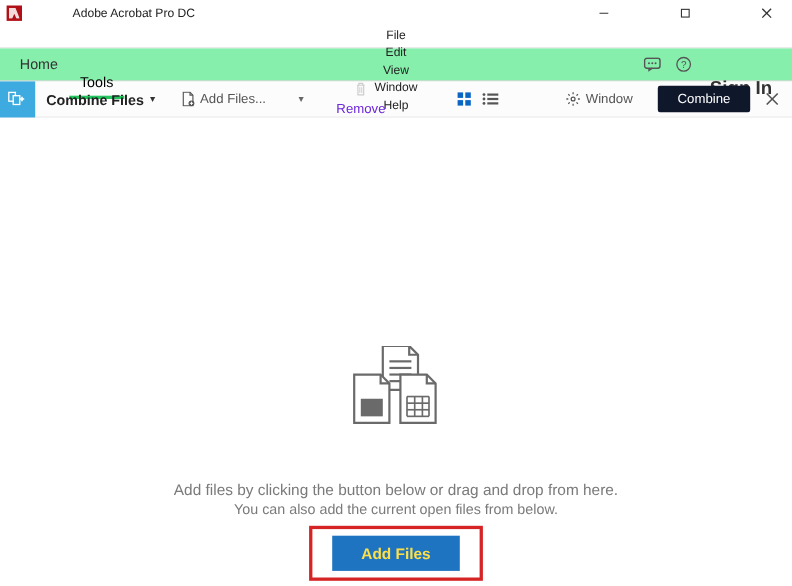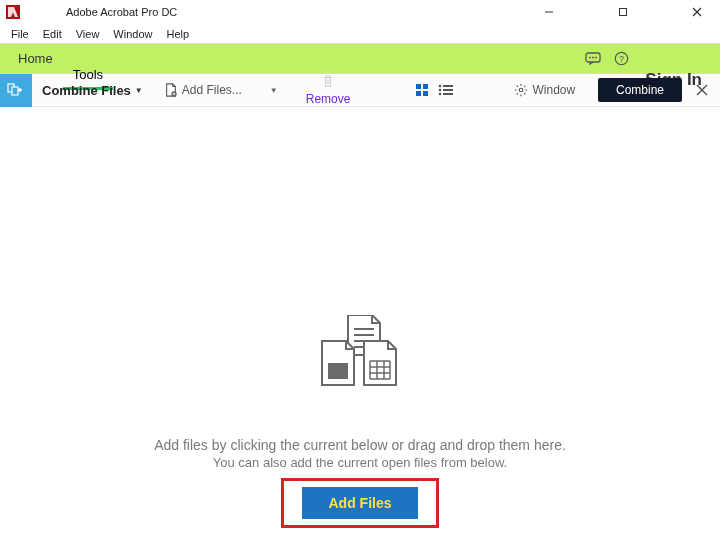--- a/index.html
+++ b/index.html
@@ -8,25 +8,25 @@
   
   .titlebar { height: 24px; display: flex; align-items: center; padding: 0 6px; background: #fff; gap: 40px; }
   .app-icon { width: 14px; height: 14px; background: #b11116; margin-right: 6px; position: relative; }
   .app-icon::after { content: ""; position: absolute; left: 2px; top: 2px; width: 10px; height: 10px; background: #fff; clip-path: polygon(0 0, 60% 0, 100% 100%, 70% 100%, 50% 55%, 30% 100%, 0 100%); opacity: 0.85; }
   .title-text { font-size: 11px; color: #222; }
   .titlebar-spacer { flex: 1; }
   .win-btn { width: 34px; height: 24px; display: flex; align-items: center; justify-content: center; color: #333; }
   .win-btn svg { width: 10px; height: 10px; }
 
   
-  .menubar { height: 20px; display: flex; align-items: center; padding: 0 4px; background: #fff; border-bottom: 1px solid #e1e1e1; }
+  .menubar { height: 20px; display: flex; align-items: center; padding: 0 4px; background: #fff; border-bottom: 1px solid #e1e1e1; flex-direction: column; }
   .menu-item { font-size: 11px; color: #222; padding: 2px 7px; cursor: default; }
 
   
-  .navbar { height: 30px; background: #bef264; border-bottom: 1px solid #d9d9d9; display: flex; align-items: center; padding: 0 8px; }
+  .navbar { height: 30px; background: #86efac; border-bottom: 1px solid #d9d9d9; display: flex; align-items: center; padding: 0 8px; }
   .nav-tab { font-size: 13px; color: #333; padding: 0 10px; height: 30px; display: flex; align-items: center; cursor: default; }
   .nav-tab.active { font-weight: 400; color: #000; border-bottom: 3px solid #22c55e; padding-top: 3px; margin-top: 32px; }
   .nav-spacer { flex: 1; }
   .nav-icon { width: 28px; height: 28px; display: flex; align-items: center; justify-content: center; color: #555; }
   .signin { font-size: 17px; font-weight: 700; color: #333; padding: 0 10px; cursor: default; margin-top: 43px; }
 
   
   .toolbar { height: 33px; background: #fcfcfc; border-bottom: 1px solid #e6e6e6; display: flex; align-items: center; }
   .tool-tab { width: 32px; height: 33px; background: #3dabe0; display: flex; align-items: center; justify-content: center; color: #fff; }
   .tool-title { font-size: 13px; font-weight: 600; color: #222; padding: 0 10px; display: flex; align-items: center; gap: 2px; }
@@ -211,19 +211,19 @@
             <line x1="6" y1="32" x2="26" y2="32"></line>
             <line x1="6" y1="38" x2="26" y2="38"></line>
           <line x1="6" y1="20" x2="6" y2="38"></line>
             <line x1="13" y1="20" x2="13" y2="38"></line>
             <line x1="20" y1="20" x2="20" y2="38"></line>
             <line x1="26" y1="20" x2="26" y2="38"></line>
         </g>
       </g>
     </svg>
   </div>
-  <div class="instr1">Add files by clicking the current below or drag and drop them here.</div>
+  <div class="instr1">Add files by clicking the button below or drag and drop from here.</div>
   <div class="instr2">You can also add the current open files from below.</div>
   <div class="addfiles-wrap">
     <button class="addfiles-btn">Add Files</button>
   </div>
   <div class="add-open">Add Open Files</div>
 </div>
 
 </body></html>

